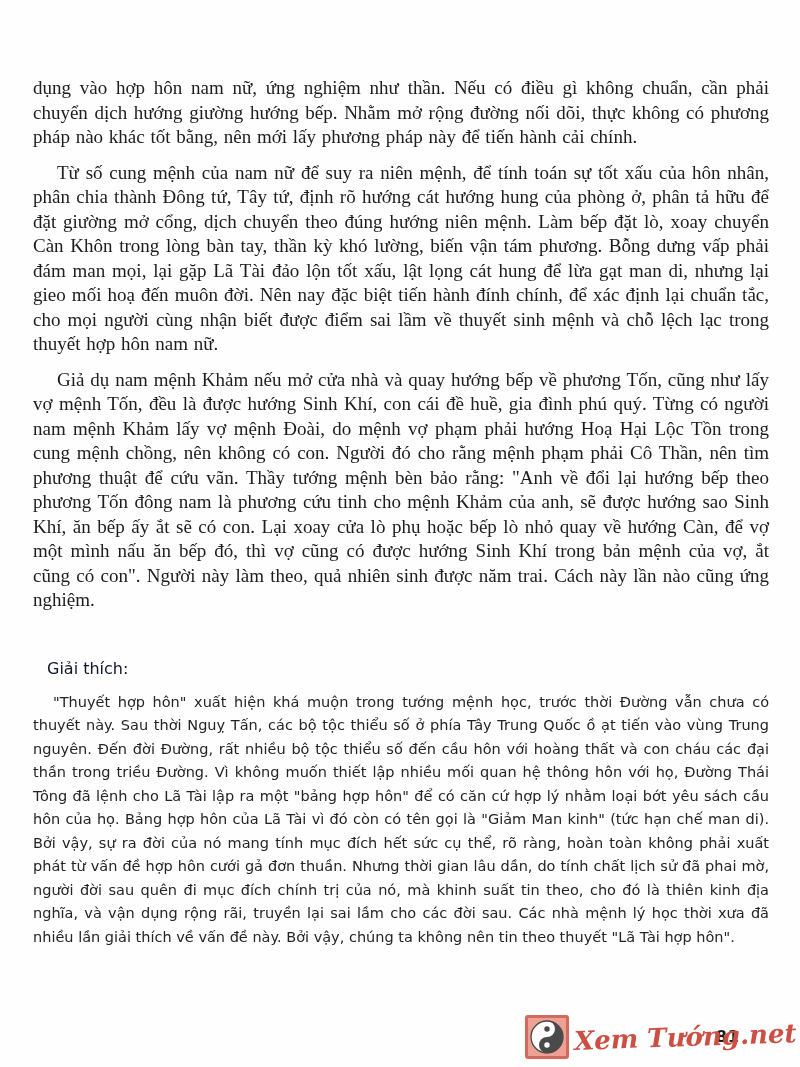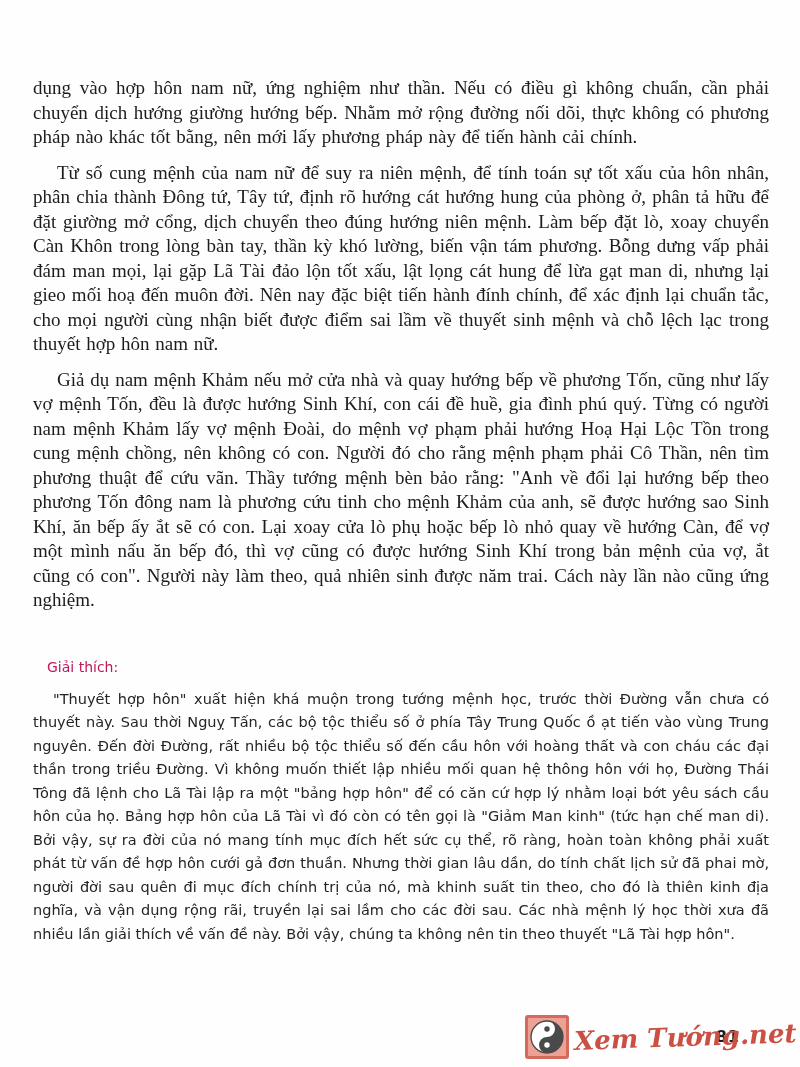--- a/index.html
+++ b/index.html
@@ -31,22 +31,22 @@
     word-spacing: 1px;
   }
   p.body.first {
     text-indent: 0;
   }
   p.body.standalone {
     margin-top: 14px;
   }
   .note-heading {
     font-family: "DejaVu Sans", "Liberation Sans", sans-serif;
-    font-size: 14px;
-    color: #be185d;
+    font-size: 16px;
+    color: #0f172a;
     margin: 46px 0 13px 0;
     padding-left: 14px;
   }
   p.note {
     font-family: "DejaVu Sans", "Liberation Sans", sans-serif;
     font-size: 14.5px;
     line-height: 23.5px;
     color: #242424;
     text-align: justify;
     margin: 0;

